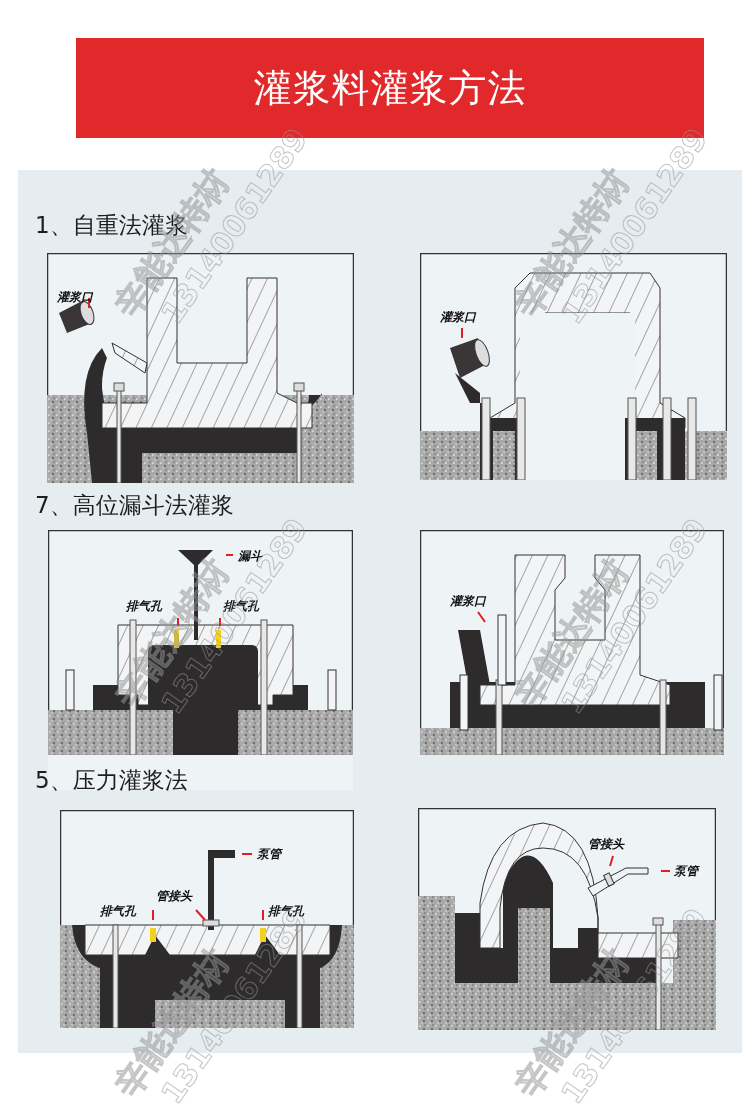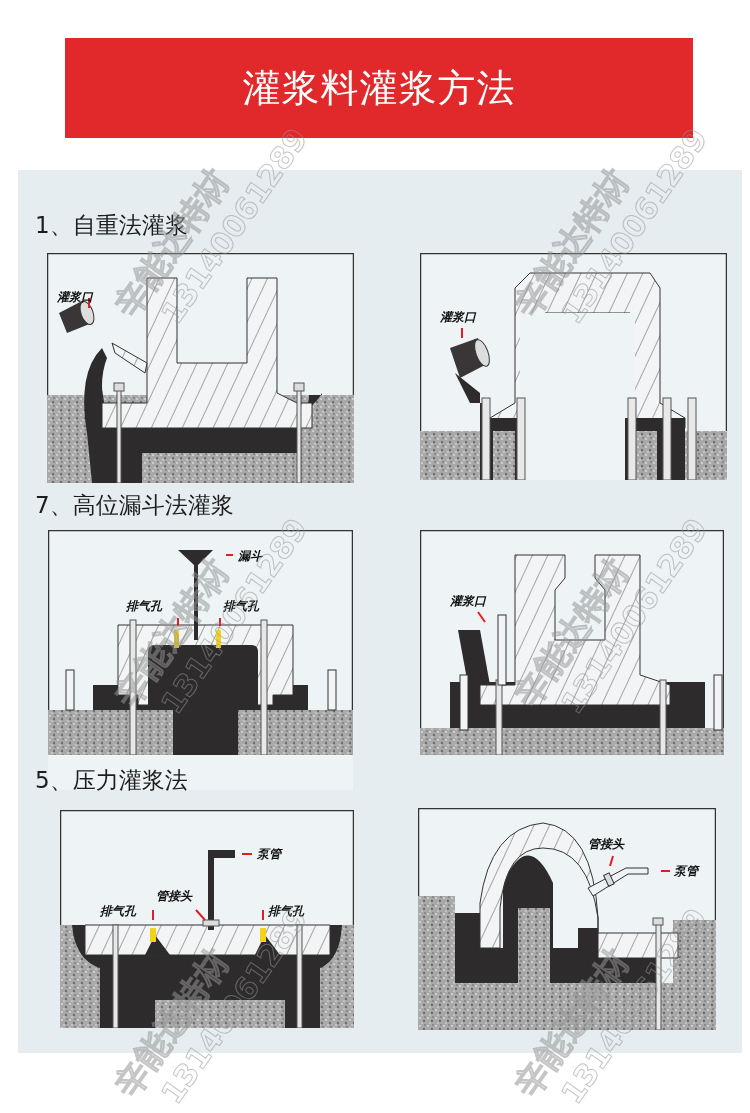--- a/index.html
+++ b/index.html
@@ -1,17 +1,17 @@
 <!DOCTYPE html>
 <html><head>
 <meta charset="utf-8">
 <style>
   html,body{margin:0;padding:0;background:#ffffff;}
   body{width:750px;height:1113px;position:relative;overflow:hidden;font-family:"DejaVu Sans","Liberation Sans",sans-serif;}
-  .banner{position:absolute;left:65px;top:38px;width:628px;height:100px;background:#e1282b;display:flex;align-items:center;justify-content:center;}
+  .banner{position:absolute;left:76px;top:38px;width:628px;height:100px;background:#e1282b;display:flex;align-items:center;justify-content:center;}
   .banner-title{color:#fff;font-family:"DejaVu Serif","Liberation Serif",serif;font-size:38px;letter-spacing:1px;}
   .panel{position:absolute;left:18px;top:170px;width:724px;height:883px;background:#e6edf0;}
   .sec-title{position:absolute;left:35px;font-size:23px;color:#1d1d1d;}
   .diagram{position:absolute;background:#eef3f5;font-style:italic;}
   .diagram svg{display:block;}
   .lbl{font-family:"DejaVu Sans","Liberation Sans",sans-serif;font-size:12px;font-weight:bold;fill:#111;}
   .wm{position:absolute;pointer-events:none;color:rgba(255,255,255,0);-webkit-text-stroke:1px rgba(150,150,150,0.55);font-family:"DejaVu Sans",sans-serif;font-weight:bold;transform:rotate(-55deg);transform-origin:left top;white-space:nowrap;}
   .wm .a{font-size:34px;display:block;}
   .wm .b{font-size:30px;display:block;margin-left:20px;}
 </style>

